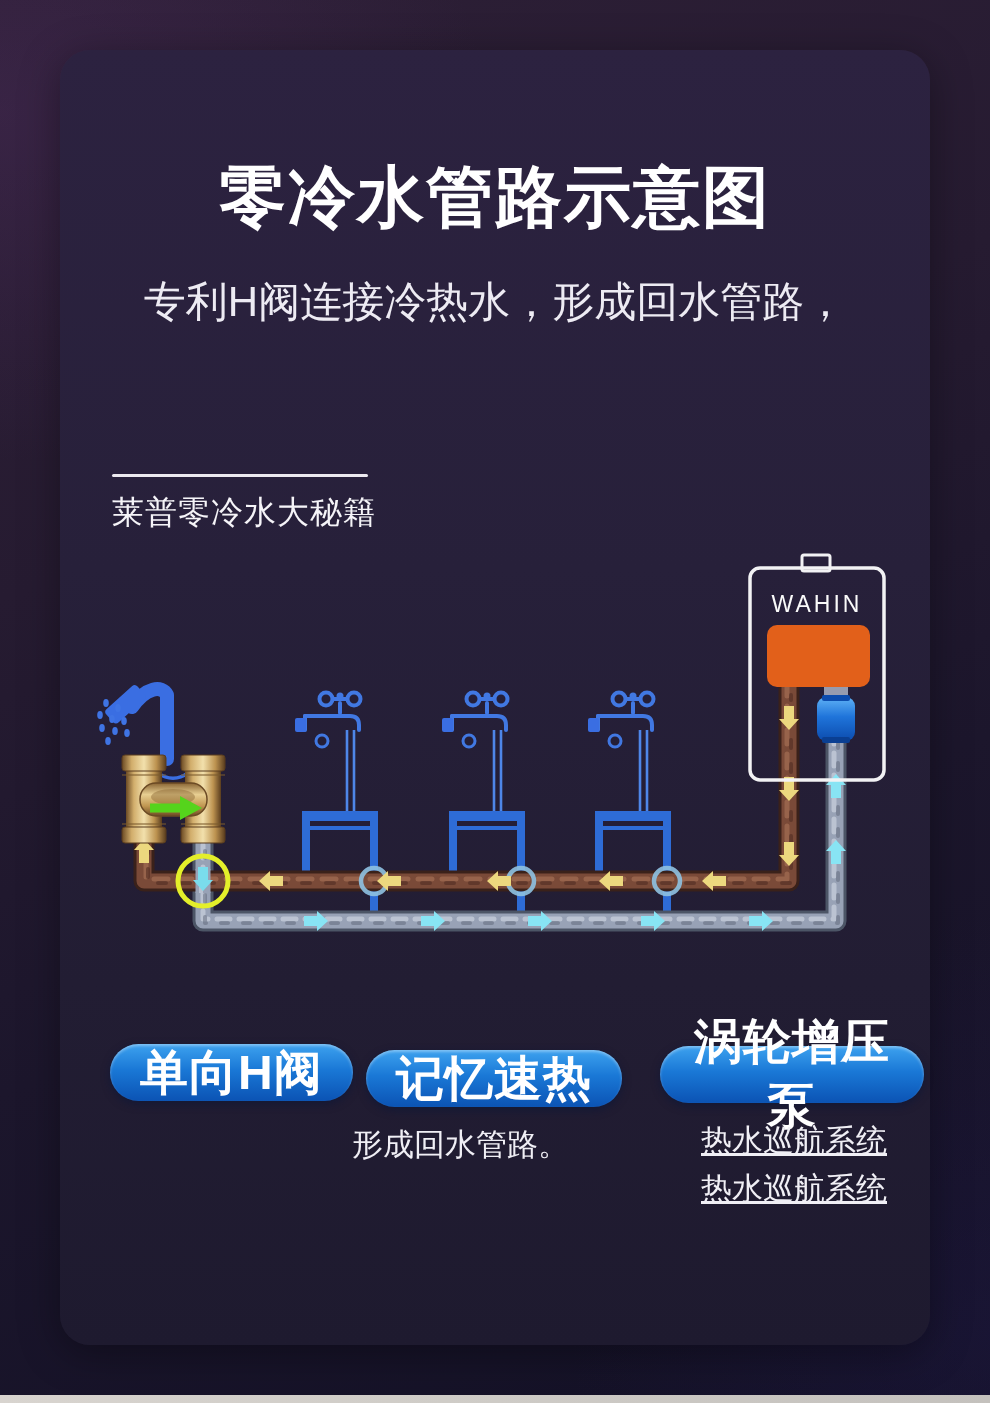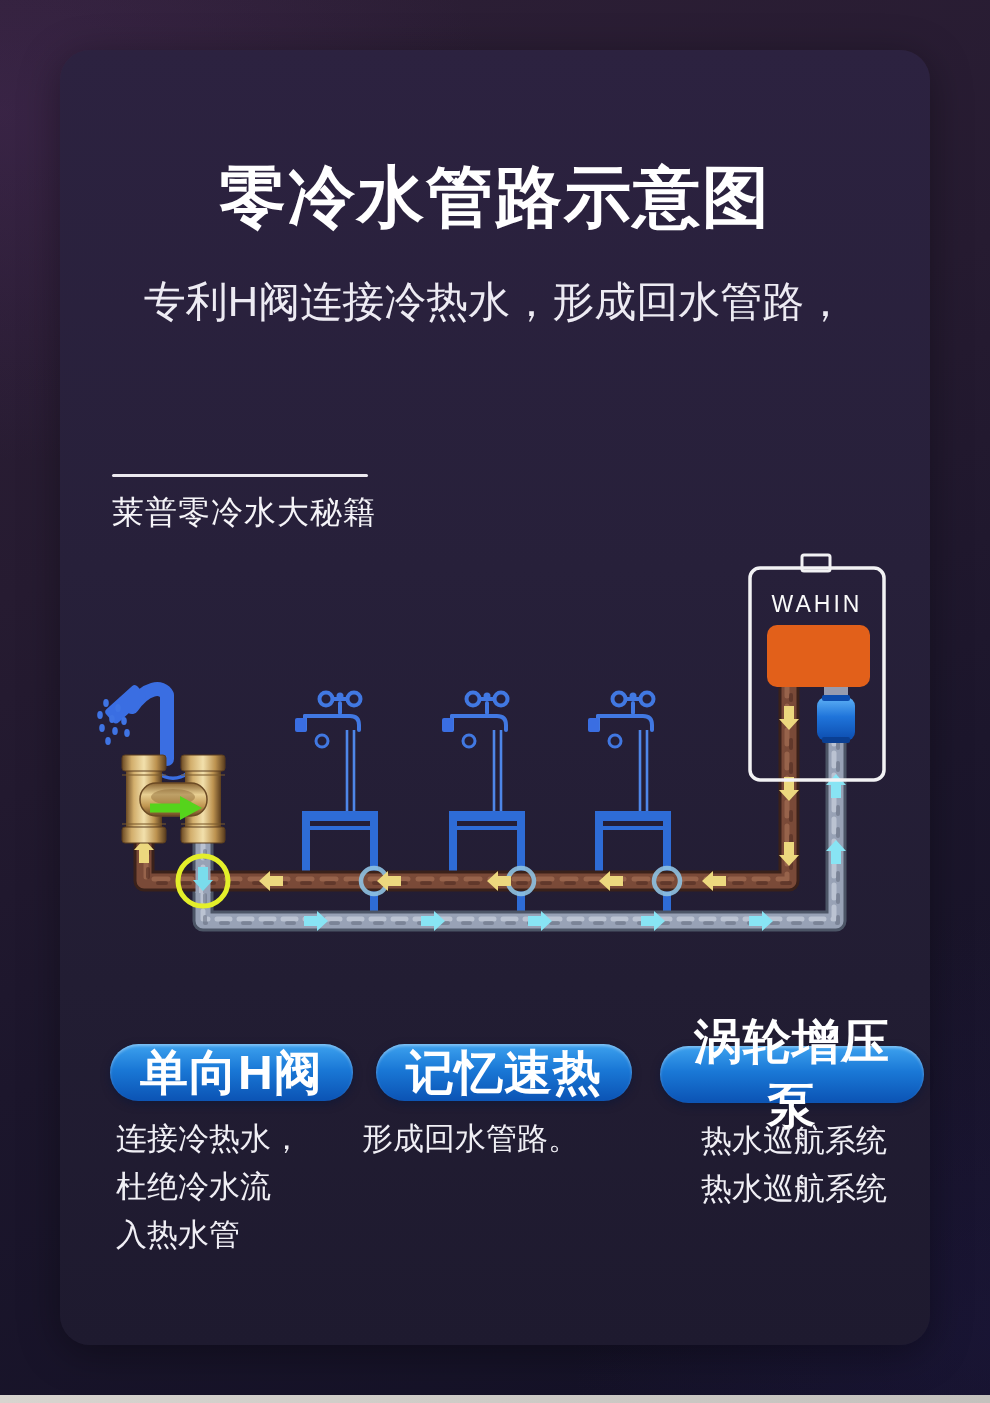--- a/index.html
+++ b/index.html
@@ -25,34 +25,34 @@
     position:absolute;left:0;top:218px;width:100%;text-align:center;
     font-size:42px;color:#edebf3;line-height:1.62;font-weight:500;
   }
   .secret{position:absolute;left:52px;top:424px;}
   .secret .rule{width:256px;height:3px;background:#eceaf0;border-radius:2px;}
   .secret .lbl{margin-top:14px;font-size:32px;color:#f5f4f8;letter-spacing:1px;}
   .diagram{position:absolute;left:0;top:495px;width:870px;height:452px;}
   .features{position:absolute;left:0;top:0;width:100%;}
   .fcol{position:absolute;top:994px;}
   .fcol.c1{left:50px;width:250px;}
-  .fcol.c2{left:302px;width:280px;}
+  .fcol.c2{left:292px;width:280px;margin-top:6px;}
   .fcol.c3{left:584px;width:280px;text-align:center;}
   .badge{
     display:inline-flex;align-items:center;justify-content:center;
     height:57px;padding:0 30px;border-radius:29px;
     background:linear-gradient(180deg,#3da2ef 0%,#1a78d6 45%,#0b53b4 100%);
     box-shadow:0 3px 10px rgba(0,20,60,0.45), inset 0 2px 3px rgba(255,255,255,0.35);
     font-size:48px;font-weight:bold;color:#ffffff;letter-spacing:1px;
   }
   .c2 .badge{margin-left:14px;}
   .c3 .badge{margin-left:16px;}
   .desc{margin-top:14px;font-size:31px;color:#f0eff5;line-height:1.55;}
   .c1 .desc{margin-left:6px;}
-  .c3 .desc{margin-left:20px;}
+  .c3 .desc{margin-left:20px;text-decoration:underline;}
   .bottom-strip{position:absolute;left:0;bottom:0;width:100%;height:8px;
     background:linear-gradient(90deg,#d8d4cf 0%,#cfccc7 45%,#c4c1bd 100%);}
 </style>
 </head>
 <body>
 
 <div id="page">
   <div id="card">
 
     <div class="title">零冷水管路示意图</div>
@@ -254,25 +254,20 @@
           <rect x="757" y="152" width="38" height="44" rx="9" fill="url(#pumpGrad)"></rect>
           <rect x="762" y="150" width="28" height="6" rx="2" fill="#0c4cae"></rect>
           <rect x="762" y="192" width="28" height="6" rx="2" fill="#0a3f92"></rect>
         </g>
       </g>
     </svg>
 
     <div class="features">
       <div class="fcol c1">
         <span class="badge">单向H阀</span>
-        <div class="desc">
-          <div>连接冷热水，</div>
-          <div>杜绝冷水流</div>
-          <div>入热水管</div>
-        </div>
       </div>
       <div class="fcol c2">
         <span class="badge">记忆速热</span>
         <div class="desc">
           <div>形成回水管路。</div>
         </div>
       </div>
       <div class="fcol c3">
         <span class="badge">涡轮增压泵</span>
         <div class="desc">

